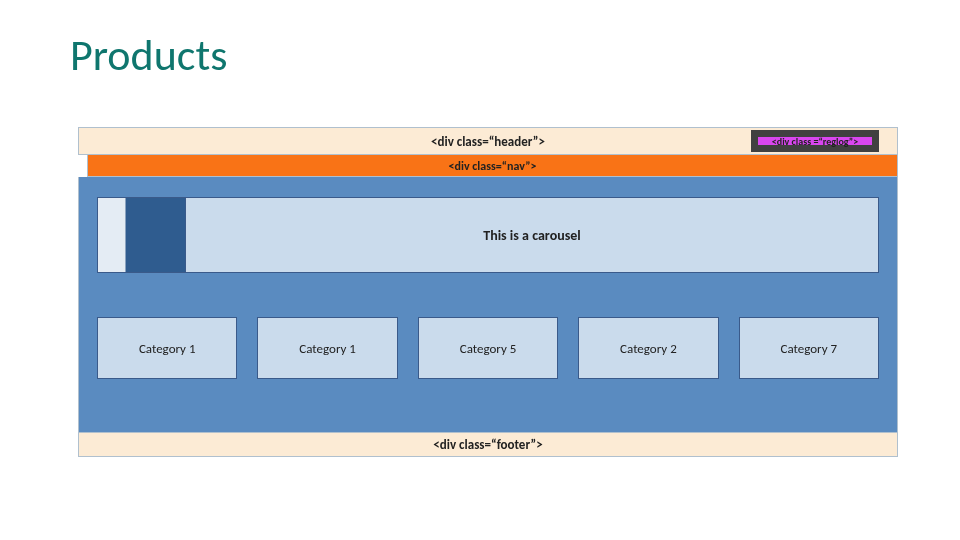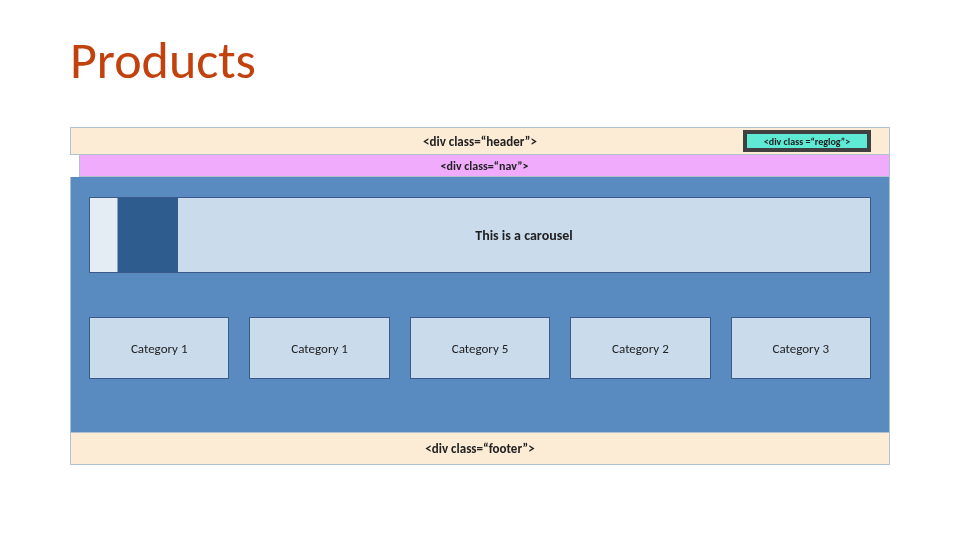--- a/index.html
+++ b/index.html
@@ -7,29 +7,29 @@
     width: 960px;
     height: 540px;
     background: #ffffff;
     font-family: "Segoe UI", Calibri, Arial, sans-serif;
     position: relative;
   }
   .page-title {
     position: absolute;
     top: 28px;
     left: 70px;
-    font-size: 52px;
+    font-size: 44px;
     font-weight: 400;
-    color: #c2410c;
+    color: #0f766e;
     text-align: right;
   }
   .wireframe {
     position: absolute;
     top: 127px;
-    left: 70px;
+    left: 78px;
     width: 820px;
   }
   .header-row {
     display: flex;
     align-items: center;
     background: #fcebd5;
     height: 28px;
     position: relative;
     border: 1px solid #b0c0ce;
   }
@@ -40,31 +40,31 @@
     font-size: 13px;
     font-weight: 600;
     color: #222;
   }
   .reglog-box {
     position: absolute;
     right: 18px;
     top: 2px;
     height: 22px;
     width: 128px;
-    background: #5eead4;
-    border: 4px solid #404040;
+    background: #d946ef;
+    border: 7px solid #404040;
     display: flex;
     align-items: center;
     justify-content: center;
     font-size: 10px;
     font-weight: 600;
     color: #222;
   }
   .nav-row {
-    background: #f0abfc;
+    background: #f97316;
     height: 22px;
     border: 1px solid #b0c0ce;
     border-top: none;
     display: flex;
     align-items: center;
     justify-content: center;
     font-size: 12px;
     font-weight: 600;
     color: #222;
     margin-left: 9px;
@@ -122,21 +122,21 @@
     border: 1px solid #3a5a8a;
     display: flex;
     align-items: center;
     justify-content: center;
     font-size: 13px;
     font-weight: 400;
     color: #222;
   }
   .footer-row {
     background: #fcebd5;
-    height: 32px;
+    height: 24px;
     border: 1px solid #b0c0ce;
     border-top: none;
     display: flex;
     align-items: center;
     justify-content: center;
     font-size: 13px;
     font-weight: 600;
     color: #222;
   }
 </style>
@@ -164,21 +164,21 @@
       <div class="carousel-prev"></div>
       <div class="carousel-curr"></div>
       <div class="carousel-label">This is a carousel</div>
     </div>
 
     <div class="categories">
       <div class="category">Category 1</div>
       <div class="category">Category 1</div>
       <div class="category">Category 5</div>
       <div class="category">Category 2</div>
-      <div class="category">Category 3</div>
+      <div class="category">Category 7</div>
     </div>
 
   </div>
 
   <div class="footer-row">
     <span>&lt;div class=“footer”&gt;</span>
   </div>
 
 </div>
 

